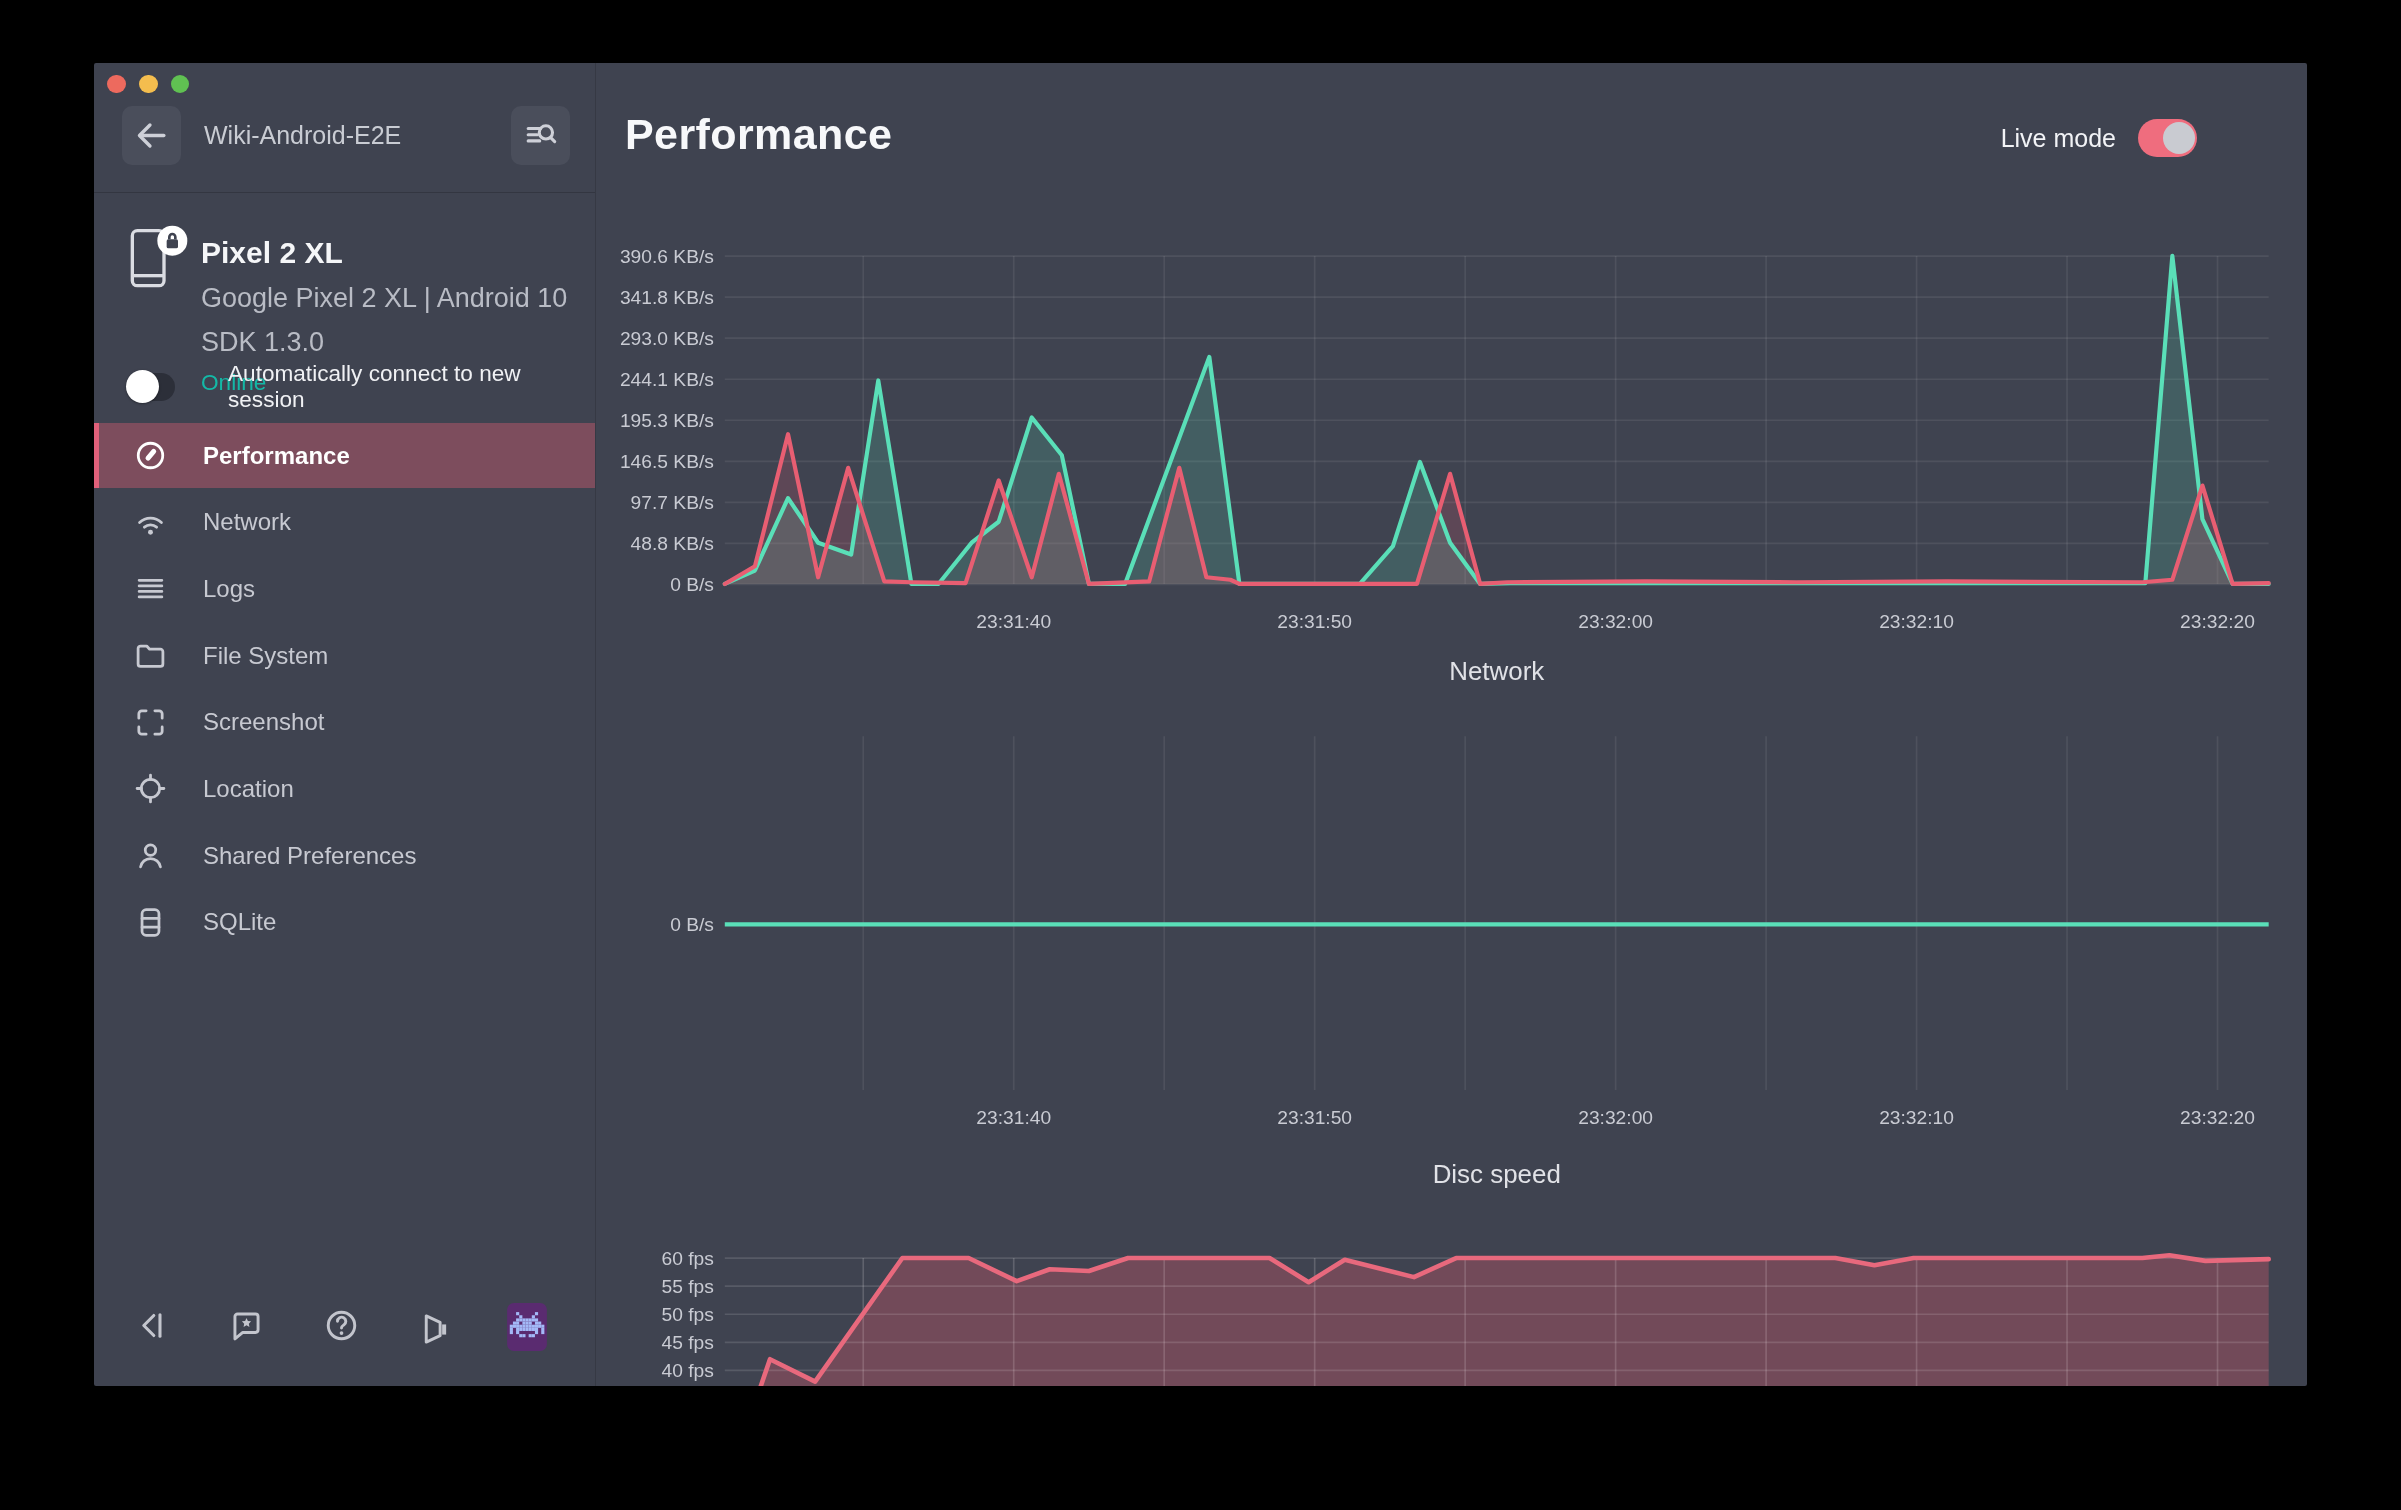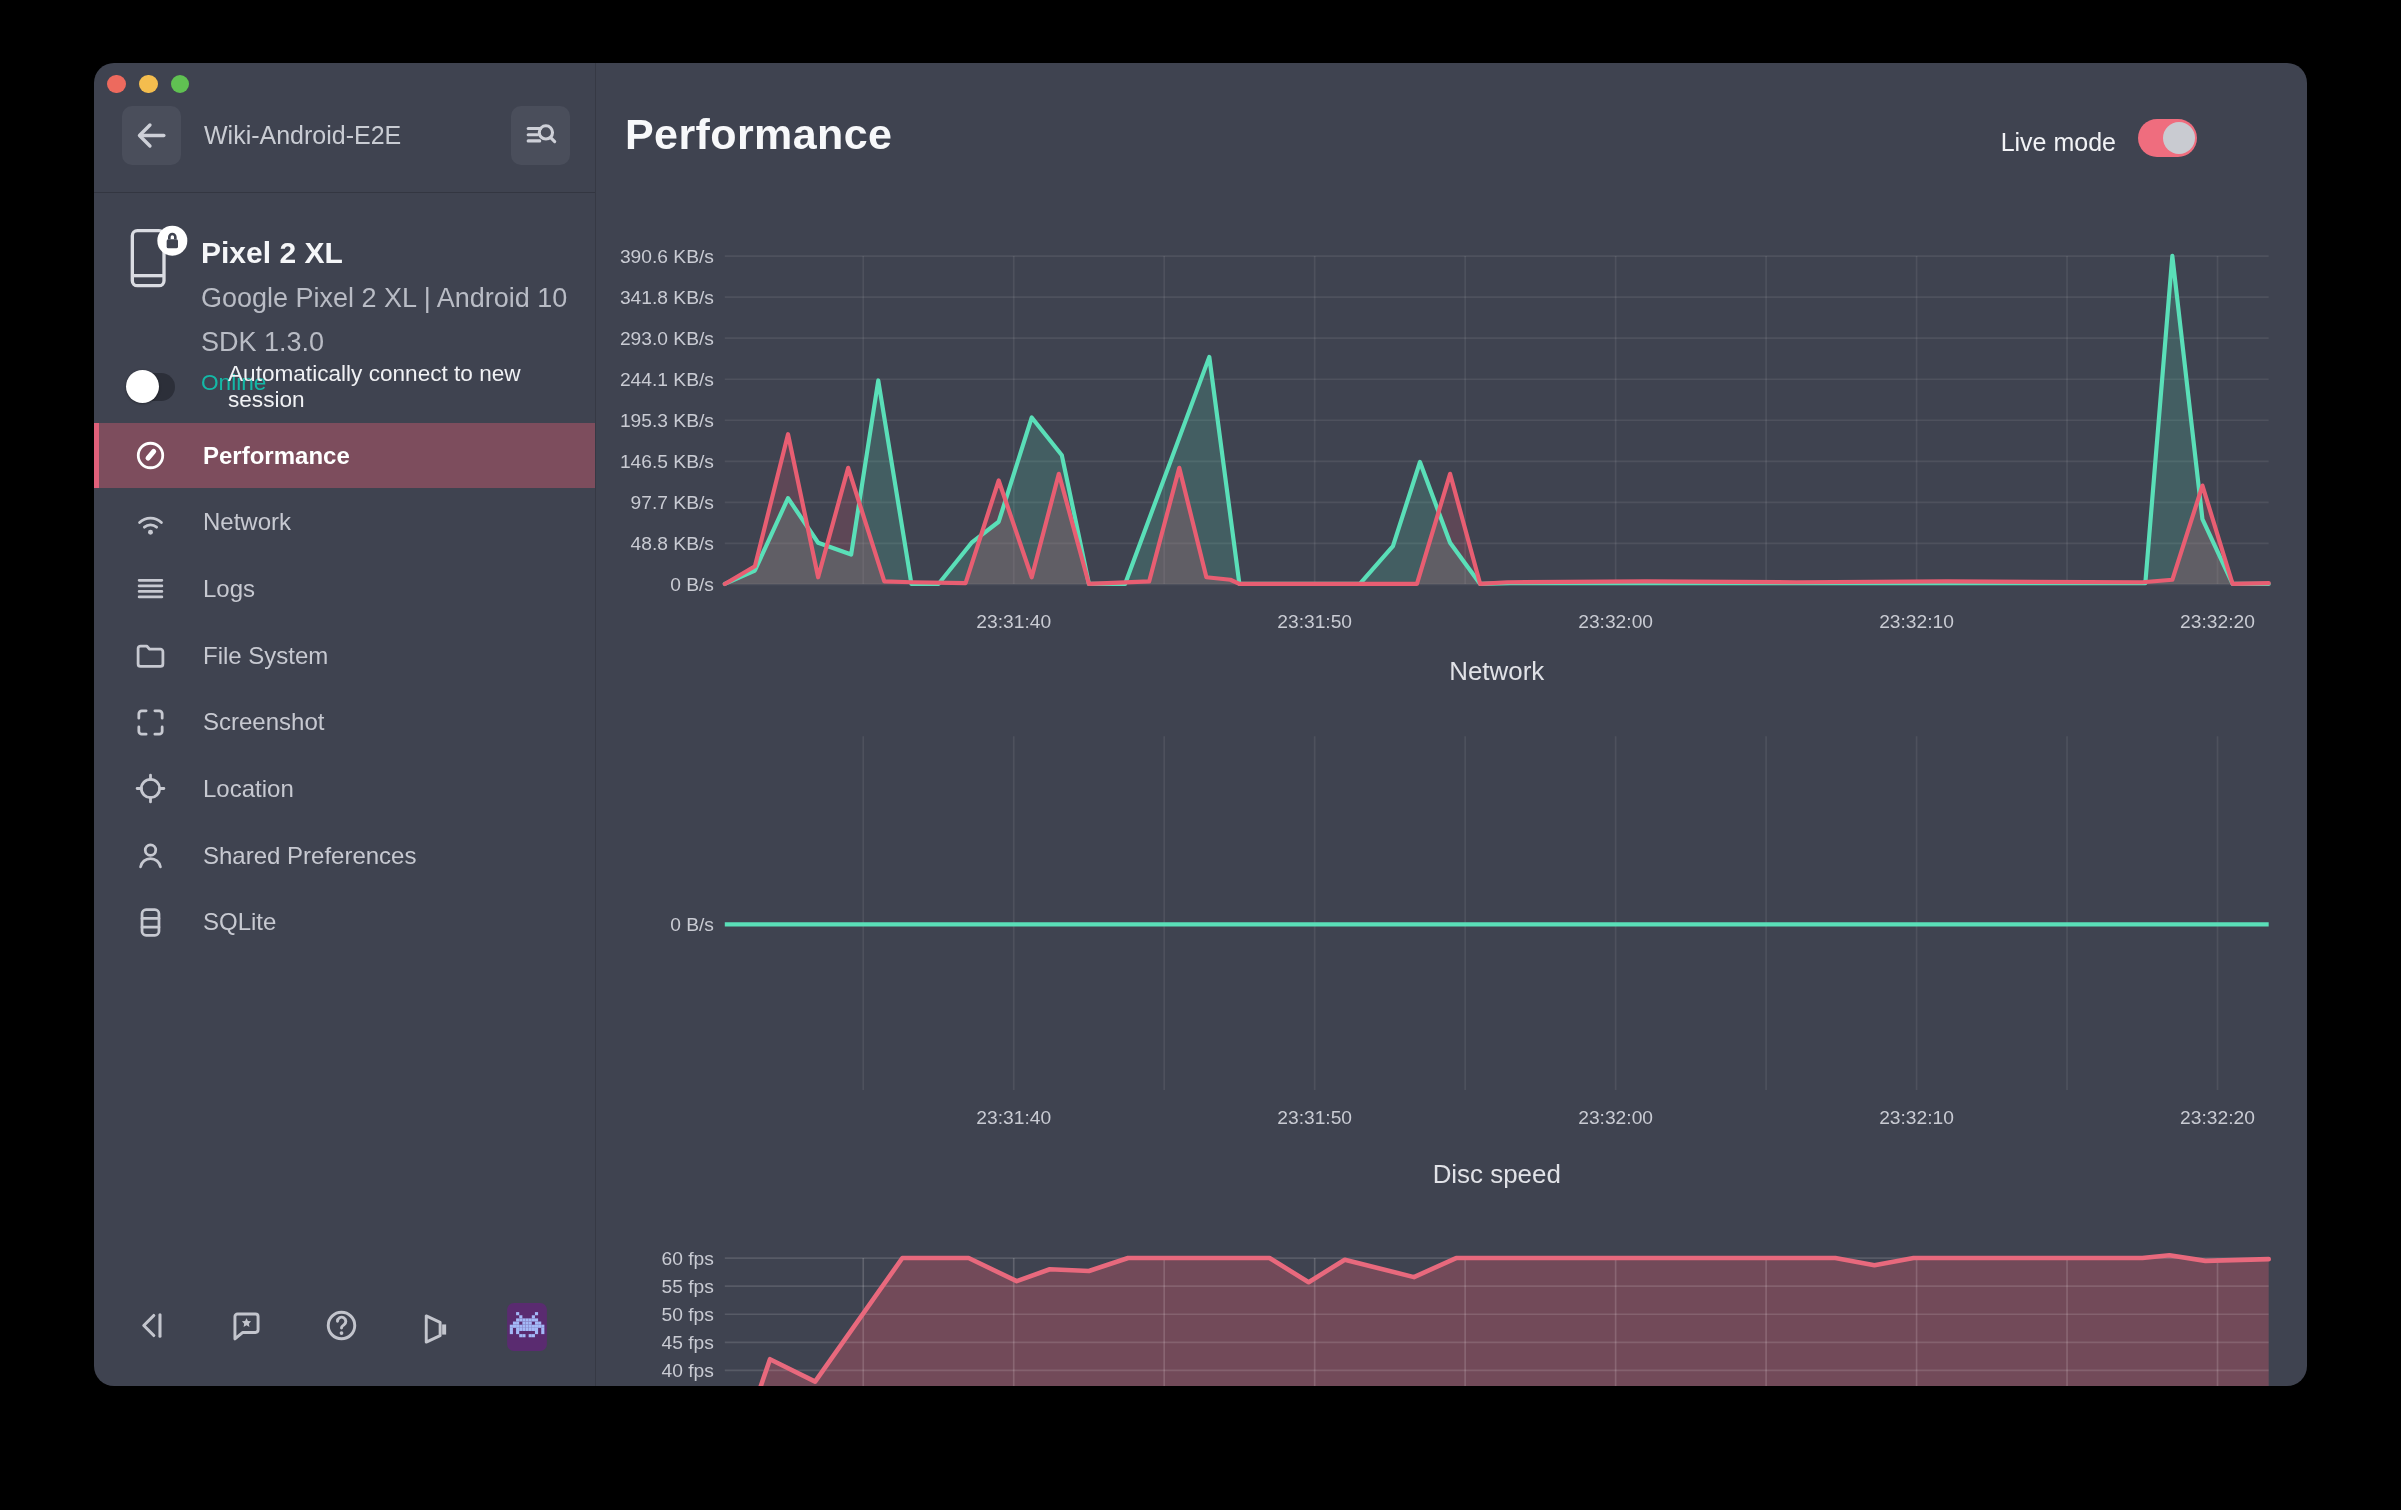--- a/index.html
+++ b/index.html
@@ -1,18 +1,18 @@
 <!DOCTYPE html>
 <html style="font-size:13.4px"><head>
 <meta charset="utf-8">
 <style>
   html,body{margin:0;padding:0;background:#000;width:2401px;height:1510px;overflow:hidden;
     font-family:"Liberation Sans", sans-serif;}
   .window{position:absolute;left:94px;top:63px;width:2213px;height:1323px;background:#3f4350;
-    border-radius:20px;overflow:hidden;}
+    border-radius:2px;overflow:hidden;}
   
   .traffic{position:absolute;left:13.4px;top:11.7px;display:flex;gap:13.4px;}
   .tl{width:18.4px;height:18.4px;border-radius:50%;}
   .tl.red{background:#ed6a5e}.tl.yellow{background:#f4bd4e}.tl.green{background:#60c152}
   
   .sidebar{position:absolute;left:0;top:0;width:502px;height:100%;box-sizing:border-box;
     border-right:1.7px solid rgba(0,0,0,.14);}
   .sb-header{position:absolute;left:0;top:0;width:100%;height:130px;box-sizing:border-box;
     border-bottom:1.7px solid rgba(0,0,0,.18);}
   .icon-btn{position:absolute;width:59px;height:59px;border-radius:10px;background:#4a4e5b;
@@ -41,21 +41,21 @@
   .item .lb{position:absolute;left:109px;font-size:24px;}
   .item.selected{background:#7d4d5d;color:#fff;}
   .item.selected::before{content:"";position:absolute;left:0;top:0;bottom:0;width:5px;background:#e0607a;}
   .item.selected .lb{font-weight:bold;}
   
   .sb-footer{position:absolute;left:0;top:1239px;width:100%;height:50px;color:#c3c5cd;}
   .fbtn{position:absolute;top:3.3px;width:40px;height:40px;display:flex;align-items:center;justify-content:center;}
   
   .main{position:absolute;left:502px;top:0;right:0;bottom:0;}
   .page-title{position:absolute;left:29px;top:47px;margin:0;color:#f7f8fa;font-size:43px;font-weight:bold;letter-spacing:0.4px;}
-  .livemode{position:absolute;right:110px;top:56px;height:38px;display:flex;align-items:flex-end;gap:22px;}
+  .livemode{position:absolute;right:110px;top:56px;height:38px;display:flex;align-items:center;gap:22px;}
   .livemode .lab{color:#f2f3f6;font-size:25px;}
   .lsw{position:relative;width:59px;height:38px;border-radius:19px;background:#ef6d7e;}
   .lsw .knob{position:absolute;right:2.5px;top:2.9px;width:32px;height:32px;border-radius:50%;background:#c9cbd1;}
   #charts{position:absolute;left:0;top:117px;}
   .chart-text{fill:#c9cbd3;font-size:23px;}
   .chart-title{fill:#e1e2e7;font-size:31px;}
 </style>
 </head>
 <body>
 

